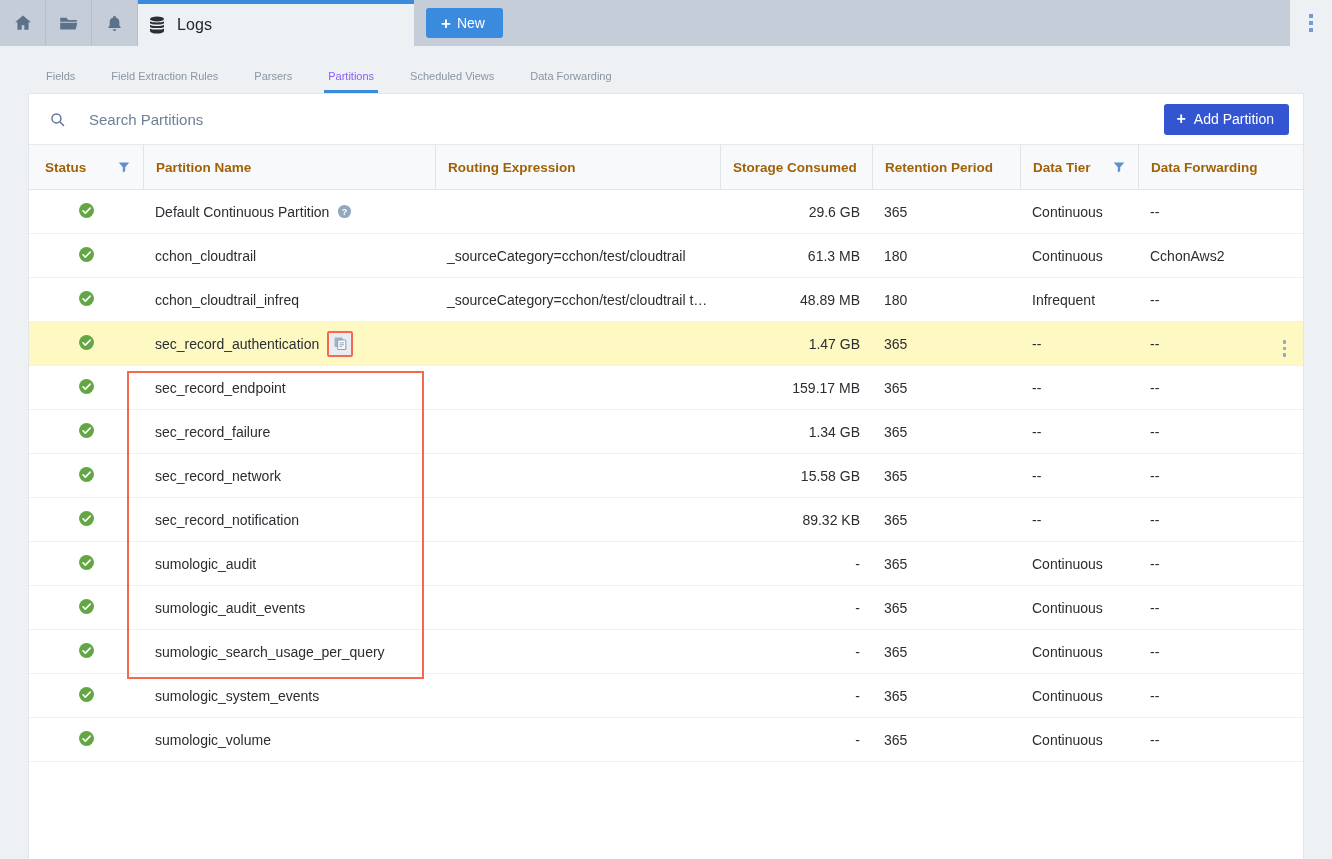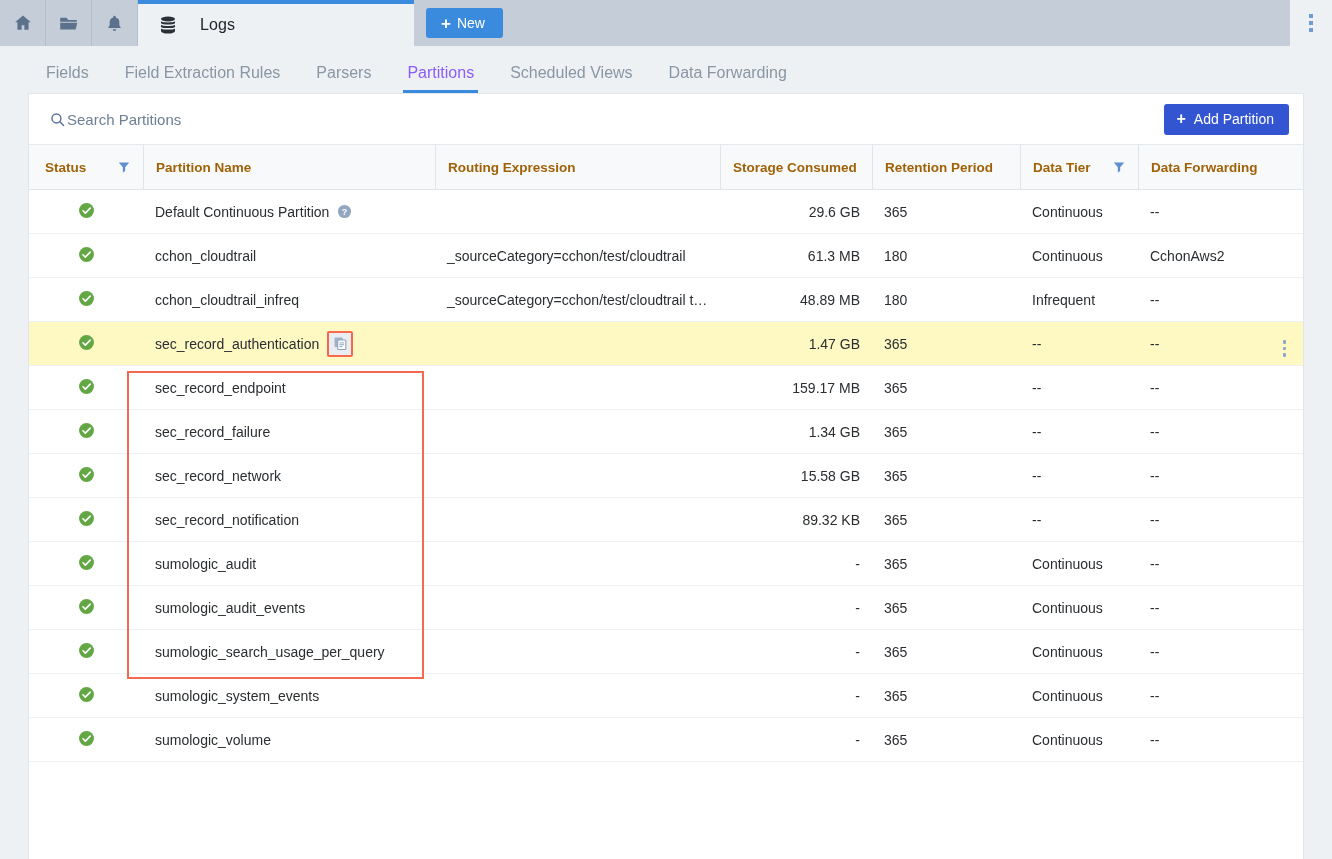--- a/index.html
+++ b/index.html
@@ -25,22 +25,22 @@
     cursor: pointer;
   }
   .icon-btn:first-child { border-left: none; }
   .icon-btn svg { display: block; }
 
   .logs-tab {
     width: 276px; height: 46px;
     background: #eef1f4;
     border-top: 4px solid #3a8ade;
     display: flex; align-items: center;
-    padding-left: 22px;
-    gap: 24px;
+    padding-left: 11px;
+    gap: 12px;
     cursor: pointer;
     position: relative;
   }
   .logs-tab .tab-label {
     font-size: 16px; color: #23262b; letter-spacing: .1px;
   }
 
   .new-btn {
     margin-left: 12px; align-self: center;
     height: 30px; min-width: 77px;
@@ -69,21 +69,21 @@
     background: #eef1f4;
   }
 
   
   .subtabs {
     height: 47px; display: flex; align-items: flex-end;
     padding-left: 28px; gap: 0;
     background: #eef1f4;
   }
   .subtab {
-    font-size: 16px; color: #8a96a3;
+    font-size: 11px; color: #8a96a3;
     padding: 0 18px 11px 18px;
     cursor: pointer; position: relative; white-space: nowrap;
   }
   .subtab.active { color: #8b5cf6; font-weight: 400; }
   .subtab.active::after {
     content: ""; position: absolute; left: 14px; right: 14px; bottom: 0;
     height: 3px; background: #3a8ade;
   }
 
   
@@ -95,21 +95,21 @@
     border-bottom: none;
     overflow: hidden;
   }
 
   .toolbar {
     height: 51px; display: flex; align-items: center;
     padding: 0 14px 0 20px;
     border-bottom: 1px solid #e6eaee;
     background: #fff;
   }
-  .search-wrap { display: flex; align-items: center; gap: 1px; flex: 1; }
+  .search-wrap { display: flex; align-items: center; gap: 23px; flex: 1; }
   .search-input {
     border: none; outline: none; background: transparent;
     font-family: "Liberation Sans", sans-serif;
     font-size: 15px; color: #3e4category; color: #3f4d5e;
     width: 420px; padding: 0;
   }
   .search-input::placeholder { color: #6d7f94; }
 
   .add-btn {
     background: #3355d1; color: #fff;

